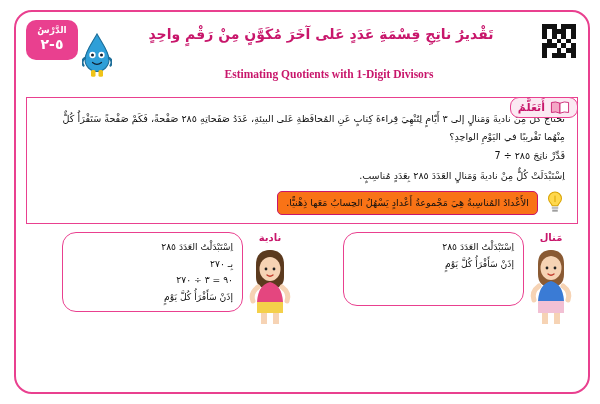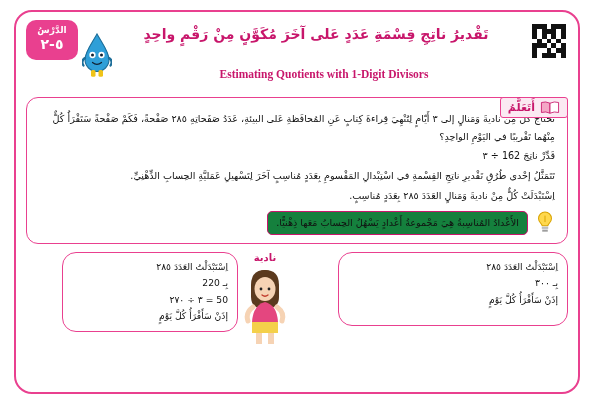--- a/index.html
+++ b/index.html
@@ -5,21 +5,21 @@
   html,body{margin:0;padding:0;}
   body{
     width:600px;height:404px;overflow:hidden;
     background:#ffffff;
     font-family:"DejaVu Sans","Liberation Sans",sans-serif;
   }
   .page{
     position:relative;width:600px;height:404px;
     background:#ffffff;
     box-sizing:border-box;
-    padding:10px 20px 0 14px;
+    padding:10px 10px 0 14px;
   }
   
   .frame{
     position:relative;
     border:2px solid #e9408f;
     border-radius:18px;
     height:384px;
     box-sizing:border-box;
     background:#ffffff;
     overflow:hidden;
@@ -75,50 +75,50 @@
   
   .learn-wrap{
     position:relative;
     margin:0 10px;
   }
   .learn-tab{
     position:absolute;top:0;right:0;
     display:flex;align-items:center;gap:5px;
     background:#fbe9f2;
     border:1.5px solid #e9408f;
-    border-radius:3px;
+    border-radius:9px;
     padding:2px 7px;
     z-index:3;
   }
   .learn-tab .lbl{color:#c8166b;font-size:11px;font-weight:bold;}
   .book-icon{width:20px;height:15px;}
   .learn-box{
     margin-top:11px;
     border:1.5px solid #e9408f;
-    border-radius:12px;
+    border-radius:0;
     padding:12px 12px 8px 12px;
     direction:rtl;
     font-size:9.6px;
     color:#111;
     line-height:1.85;
   }
   .learn-box p{margin:0 0 2px 0;}
   
   .tip-row{
     display:flex;align-items:center;gap:7px;
     margin-top:6px;
   }
   .bulb{width:20px;height:24px;flex:0 0 auto;}
   .tip-box{
     border:1.2px solid #c8166b;
     border-radius:5px;
     padding:2px 8px;
     font-size:9.6px;
     color:#111;
-    background:#15803d;
+    background:#f97316;
   }
   
   .cards{
     display:flex;
     gap:10px;
     margin:8px 10px 0 10px;
     direction:rtl;
     position:relative;
     height:120px;
   }
@@ -246,44 +246,61 @@
           <svg viewBox="0 0 28 20" width="20" height="15">
             <path d="M2 3 q6 -2 12 1 v14 q-6 -3 -12 -1 Z" fill="#f4a7c6" stroke="#c8166b" stroke-width="1.2"></path>
             <path d="M26 3 q-6 -2 -12 1 v14 q6 -3 12 -1 Z" fill="#fff" stroke="#c8166b" stroke-width="1.2"></path>
           </svg>
         </span>
         <span class="lbl">أَتَعَلَّمُ</span>
       </div>
 
       <div class="learn-box">
         <p>تَحْتاجُ كُلٌّ مِنْ ناديةَ وَمَنالٍ إلى ٣ أَيّامٍ لِتُنْهِيَ قِراءةَ كِتابٍ عَنِ المُحافَظةِ عَلى البيئةِ، عَدَدُ صَفَحاتِهِ ٢٨٥ صَفْحةً، فَكَمْ صَفْحةً سَتَقْرَأُ كُلٌّ مِنْهُما تَقْريبًا في اليَوْمِ الواحِدِ؟</p>
-        <p>قَدِّرْ ناتِجَ 162 ÷ ٣</p>
-        <p>تَتَمَثَّلُ إحْدى طُرُقِ تَقْديرِ ناتِجِ القِسْمةِ في اسْتِبْدالِ المَقْسومِ بِعَدَدٍ مُناسِبٍ آخَرَ لِتَسْهيلِ عَمَليَّةِ الحِسابِ الذِّهْنِيِّ.</p>
+        <p>قَدِّرْ ناتِجَ ٢٨٥ ÷ 7</p>
         <p>اِسْتَبْدَلَتْ كُلٌّ مِنْ ناديةَ وَمَنالٍ العَدَدَ ٢٨٥ بِعَدَدٍ مُناسِبٍ.</p>
 
         <div class="tip-row">
           <span class="bulb">
             <svg viewBox="0 0 20 26" width="20" height="24">
               <path d="M10 1 a7 7 0 0 1 7 7 c0 4 -3 5 -4 8 h-6 c-1 -3 -4 -4 -4 -8 a7 7 0 0 1 7 -7 Z" fill="#ffd84d" stroke="#d8a200" stroke-width="1.1"></path>
               <rect x="6.5" y="17" width="7" height="2.4" fill="#bdbdbd"></rect>
               <rect x="7" y="20.2" width="6" height="2.2" fill="#9e9e9e"></rect>
               <path d="M10 5 v7" stroke="#d8a200" stroke-width="1"></path>
             </svg>
           </span>
           <span class="tip-box">الأَعْدادُ المُناسِبةُ هِيَ مَجْموعةُ أَعْدادٍ يَسْهُلُ الحِسابُ مَعَها ذِهْنيًّا.</span>
         </div>
       </div>
     </div>
 
     <div class="cards">
 
       <div class="card">
+        <div class="who">
+          <div class="name">مَنال</div>
+          <span class="kid">
+            <svg viewBox="0 0 50 84" width="50" height="84">
+              <path d="M25 6 q13 0 13 14 v10 q0 13 -13 13 q-13 0 -13 -13 v-10 q0 -14 13 -14 Z" fill="#8a5a33"></path>
+              <ellipse cx="25" cy="24" rx="10.5" ry="12" fill="#f6d3b4"></ellipse>
+              <path d="M14 16 q11 -8 22 0 q-4 -10 -11 -10 q-7 0 -11 10 Z" fill="#8a5a33"></path>
+              <circle cx="21" cy="24" r="1.4" fill="#222"></circle>
+                <circle cx="29" cy="24" r="1.4" fill="#222"></circle>
+              <path d="M22 30 q3 2.5 6 0" stroke="#c0392b" stroke-width="1.3" fill="none" stroke-linecap="round"></path>
+              <path d="M25 37 q-12 3 -13 20 h26 q-1 -17 -13 -20 Z" fill="#3a7bd5"></path>
+              <path d="M12 57 h26 v12 h-26 Z" fill="#f2c0d4"></path>
+              <rect x="16" y="69" width="6" height="11" fill="#f6d3b4"></rect>
+              <rect x="28" y="69" width="6" height="11" fill="#f6d3b4"></rect>
+              <path d="M13 42 q-8 6 -5 14" stroke="#f6d3b4" stroke-width="5" fill="none" stroke-linecap="round"></path>
+              <path d="M37 42 q8 6 5 14" stroke="#f6d3b4" stroke-width="5" fill="none" stroke-linecap="round"></path>
+            </svg>
+          </span>
+        </div>
         <div class="bubble">
           <p>اِسْتَبْدَلْتُ العَدَدَ ٢٨٥</p>
-          <p class="mono">بِـ ٣٠٠</p>
           <p>إذَنْ سَأَقْرَأُ كُلَّ يَوْمٍ</p>
         </div>
       </div>
 
       <div class="card">
         <div class="who">
           <div class="name">نادية</div>
           <span class="kid">
             <svg viewBox="0 0 50 84" width="50" height="84">
               <path d="M25 6 q14 0 14 15 v12 q0 12 -14 12 q-14 0 -14 -12 v-12 q0 -15 14 -15 Z" fill="#5b3a1e"></path>
@@ -296,21 +313,21 @@
               <path d="M12 58 h26 v11 h-26 Z" fill="#f4d04a"></path>
               <rect x="16" y="69" width="6" height="11" fill="#f6d3b4"></rect>
               <rect x="28" y="69" width="6" height="11" fill="#f6d3b4"></rect>
               <path d="M13 43 q-8 6 -5 14" stroke="#f6d3b4" stroke-width="5" fill="none" stroke-linecap="round"></path>
               <path d="M37 43 q8 6 5 14" stroke="#f6d3b4" stroke-width="5" fill="none" stroke-linecap="round"></path>
             </svg>
           </span>
         </div>
         <div class="bubble">
           <p>اِسْتَبْدَلْتُ العَدَدَ ٢٨٥</p>
-          <p class="mono">بِـ 220</p>
-          <p class="mono">50 = ٣ ÷ ٢٧٠</p>
+          <p class="mono">بِـ ٢٧٠</p>
+          <p class="mono">٩٠ = ٣ ÷ ٢٧٠</p>
           <p>إذَنْ سَأَقْرَأُ كُلَّ يَوْمٍ</p>
         </div>
       </div>
     </div>
 
   </div>
 </div>
 
 </body></html>

